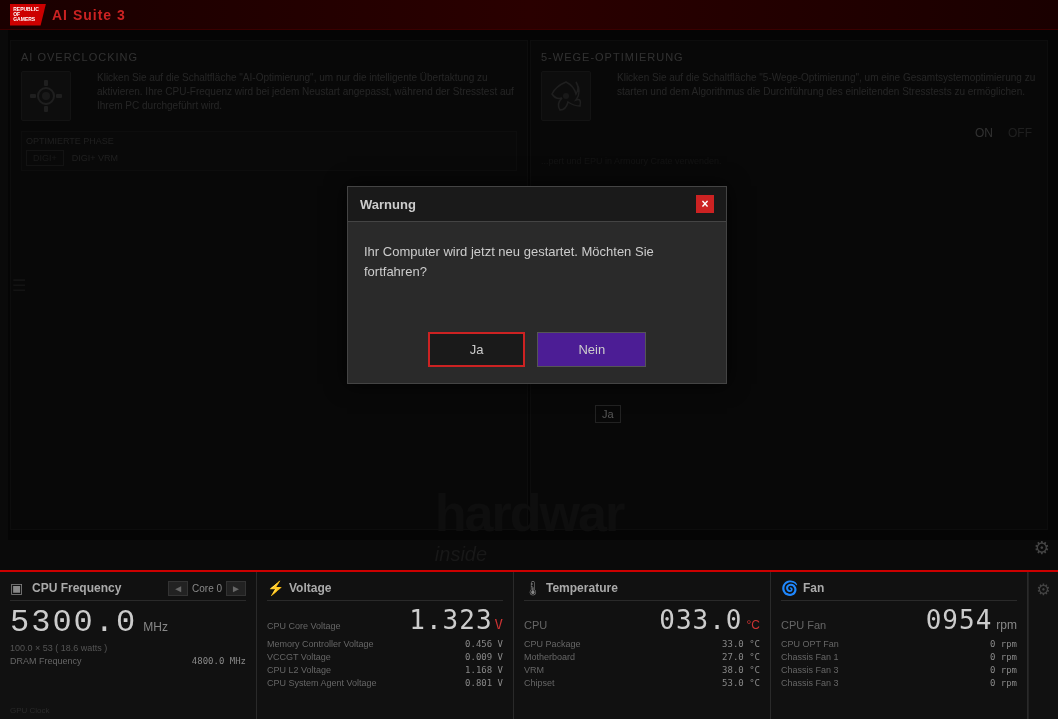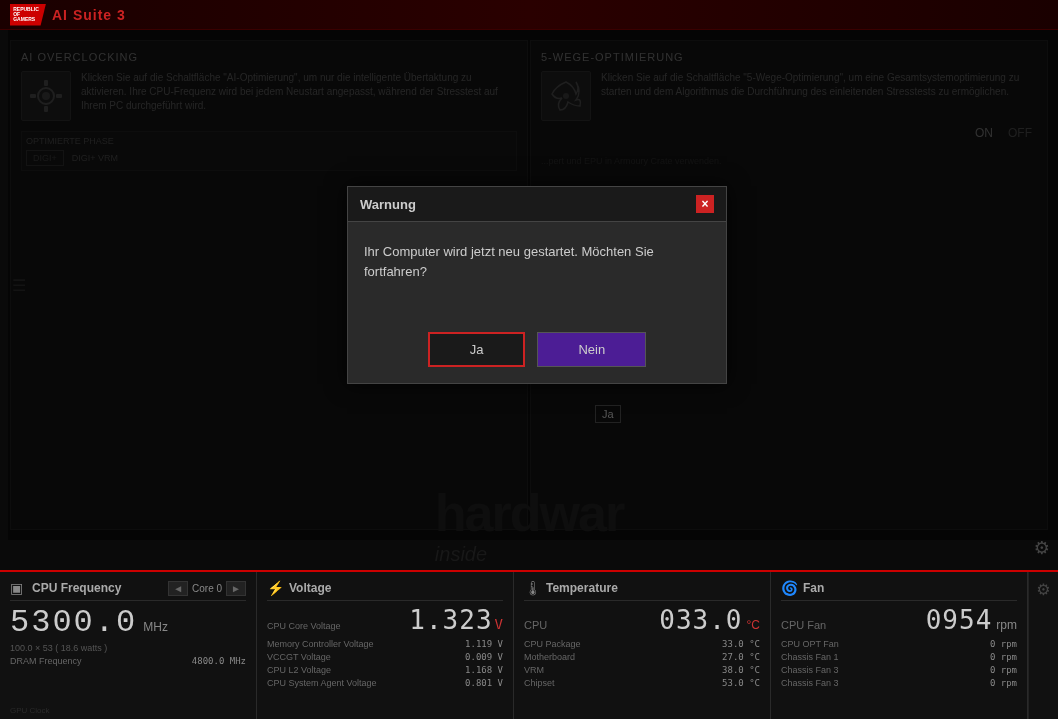--- a/index.html
+++ b/index.html
@@ -47,21 +47,21 @@
     }
     .panel-title {
       color: #888;
       font-size: 11px;
       margin-bottom: 8px;
       text-transform: uppercase;
       letter-spacing: 1px;
     }
     .panel-body {
       display: flex;
-      gap: 10px;
+      gap: 26px;
       align-items: flex-start;
     }
     .panel-icon {
       width: 50px;
       height: 50px;
       background: #222;
       border: 1px solid #333;
       border-radius: 2px;
       display: flex;
       align-items: center;
@@ -475,21 +475,21 @@
       <span class="status-section-icon">⚡</span>
       <span class="status-section-title">Voltage</span>
     </div>
     <div style="display:flex; align-items:baseline; gap:2px; margin-bottom:4px;">
       <span class="metric-label">CPU Core Voltage</span>
       <span style="color:#cccccc; font-size:26px; font-family:monospace; letter-spacing:1px;">1.323</span>
       <span style="color:#cc3333; font-size:14px; font-family:monospace;">V</span>
     </div>
     <div class="metric-row">
       <span class="metric-label">Memory Controller Voltage</span>
-      <span class="metric-value">1.119 V</span>
+      <span class="metric-value">0.456 V</span>
     </div>
     <div class="metric-row">
       <span class="metric-label">VCCGT Voltage</span>
       <span class="metric-value">0.009 V</span>
     </div>
     <div class="metric-row">
       <span class="metric-label">CPU L2 Voltage</span>
       <span class="metric-value">1.168 V</span>
     </div>
     <div class="metric-row">

